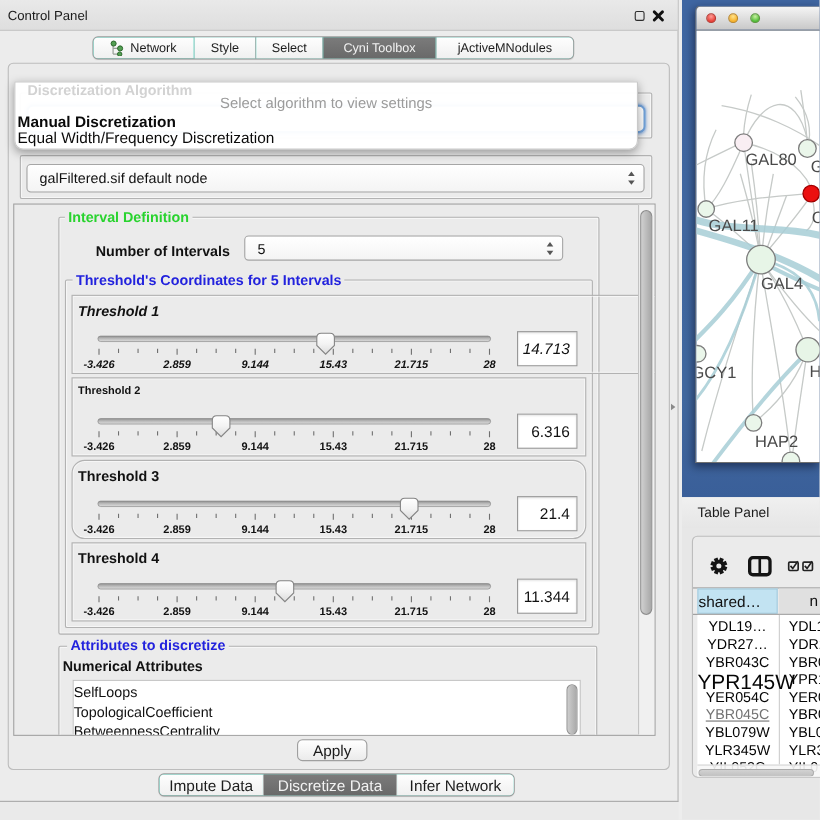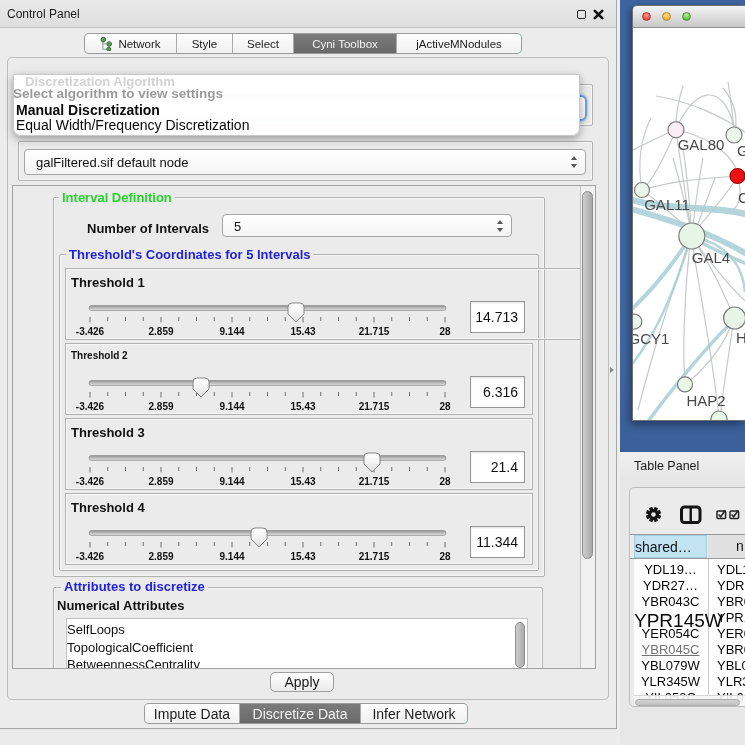--- a/index.html
+++ b/index.html
@@ -51,21 +51,21 @@
 <div class="abs" style="left:12px;top:185px;width:584px;height:484px;border:1px solid #a2a2a2;background:#ebebeb;overflow:hidden;">
 <div class="grp" style="left:40px;top:11px;width:492px;height:380px;"></div>
 <div class="gtitle" style="left:46px;top:5px;color:#28d32e;">Interval Definition</div>
 <div class="abs" style="left:74px;top:35px;font-size:13px;font-weight:bold;color:#111;">Number of Intervals</div>
 <div class="combo" style="left:209px;top:28px;width:290px;height:23px;">
         <span class="tx">5</span>
         <span class="arr"></span>
       </div>
 <div class="grp" style="left:46px;top:68px;width:480px;height:317px;"></div>
 <div class="gtitle" style="left:53px;top:62px;color:#2222dd;">Threshold's Coordinates for 5 Intervals</div>
-<div class="grp" style="left:52px;top:82px;width:548px;height:72px;border-radius:0;">
+<div class="grp" style="left:52px;top:82px;width:548px;height:72px;border-radius:0;font-style:italic;">
 <div class="abs" style="left:5px;top:6px;font-size:13px;font-weight:bold;color:#111;">Threshold 1</div>
 <svg width="468" height="44" style="position:absolute;left:0;top:28px;" viewBox="0 0 468 44">
           <defs>
             <linearGradient id="tgThreshold1" x1="0" y1="0" x2="0" y2="1">
               <stop offset="0" stop-color="#8f8f8f"></stop>
               <stop offset="0.45" stop-color="#b9b9b9"></stop>
               <stop offset="1" stop-color="#dddddd"></stop>
             </linearGradient>
             <linearGradient id="thThreshold1" x1="0" y1="0" x2="0" y2="1">
               <stop offset="0" stop-color="#ffffff"></stop>
@@ -105,21 +105,21 @@
           <text x="24.0" y="37.5" font-size="10" font-weight="bold" fill="#111" text-anchor="middle" font-family="Liberation Sans">-3.426</text>
           <text x="95.0" y="37.5" font-size="10" font-weight="bold" fill="#111" text-anchor="middle" font-family="Liberation Sans">2.859</text>
           <text x="166.0" y="37.5" font-size="10" font-weight="bold" fill="#111" text-anchor="middle" font-family="Liberation Sans">9.144</text>
           <text x="237.0" y="37.5" font-size="10" font-weight="bold" fill="#111" text-anchor="middle" font-family="Liberation Sans">15.43</text>
           <text x="308.0" y="37.5" font-size="10" font-weight="bold" fill="#111" text-anchor="middle" font-family="Liberation Sans">21.715</text>
           <text x="379.0" y="37.5" font-size="10" font-weight="bold" fill="#111" text-anchor="middle" font-family="Liberation Sans">28</text>
           <path d="M127.0,10 Q127.0,6 131.0,6 H139.0 Q143.0,6 143.0,10 V17 L135.0,25 L127.0,17 Z" fill="url(#thThreshold2)" stroke="#848484" stroke-width="1"></path>
         </svg>
 <div class="vbox" style="left:404px;top:32px;width:55px;height:32px;line-height:30px;padding-right:6px;">6.316</div>
 </div>
-<div class="grp" style="left:52px;top:232px;width:468px;height:72px;border-radius:0;">
+<div class="grp" style="left:52px;top:232px;width:468px;height:72px;border-radius:12px;">
 <div class="abs" style="left:5px;top:6px;font-size:13px;font-weight:bold;color:#111;">Threshold 3</div>
 <svg width="468" height="44" style="position:absolute;left:0;top:28px;" viewBox="0 0 468 44">
           <defs>
             <linearGradient id="tgThreshold3" x1="0" y1="0" x2="0" y2="1">
               <stop offset="0" stop-color="#8f8f8f"></stop>
               <stop offset="0.45" stop-color="#b9b9b9"></stop>
               <stop offset="1" stop-color="#dddddd"></stop>
             </linearGradient>
             <linearGradient id="thThreshold3" x1="0" y1="0" x2="0" y2="1">
               <stop offset="0" stop-color="#ffffff"></stop>
@@ -177,21 +177,21 @@
 <div class="abs" style="right:2px;top:5px;width:11px;height:368px;background:linear-gradient(90deg,#d0d0d0,#a8a8a8);border:1px solid #8d8d8d;border-radius:5.5px;"></div>
 </div>
 <div class="abs" style="left:270px;top:672px;width:64px;height:20px;background:linear-gradient(#ffffff,#ebebeb);border:1px solid #9f9f9f;border-radius:5px;font-size:14px;color:#1a1a1a;text-align:center;line-height:18px;">Apply</div>
 <div class="seg" style="left:145px;top:704px;height:19px;font-size:14px;">
 <div class="s" style="width:95px;">Impute Data</div>
 <div class="s sel" style="width:121px;">Discretize Data</div>
 <div class="s" style="width:106px;">Infer Network</div>
 </div>
 <div class="abs" style="left:13px;top:74px;width:567px;height:62px;background:rgba(255,255,255,.97);border:1px solid #c9c9c9;border-radius:1px 1px 8px 8px;box-shadow:0 3px 9px rgba(0,0,0,.35);"></div>
 <div class="abs" style="left:25px;top:74px;font-size:13px;font-weight:bold;color:#d2d2d2;">Discretization Algorithm</div>
-<div class="abs" style="left:13px;top:86px;width:567px;font-size:13.5px;color:#9b9b9b;font-weight:bold;">Select algorithm to view settings</div>
+<div class="abs" style="left:13px;top:86px;width:567px;text-align:center;font-size:13.5px;color:#9b9b9b;">Select algorithm to view settings</div>
 <div class="abs" style="left:16px;top:102px;font-size:14px;font-weight:bold;color:#0a0a0a;">Manual Discretization</div>
 <div class="abs" style="left:16px;top:117px;font-size:14px;color:#0a0a0a;">Equal Width/Frequency Discretization</div>
 <div class="abs" style="left:610px;top:367px;width:0;height:0;border-top:3px solid transparent;border-bottom:3px solid transparent;border-left:4px solid #8a8a8a;"></div>
 </div>
 <div class="abs" style="left:617px;top:0;width:3px;height:745px;background:#ededed;"></div>
 <div class="abs" style="left:620px;top:0;width:125px;height:452px;background:linear-gradient(180deg,#3f66a2 0%,#41689f 80%,#3a5f99 100%);"></div>
 <div class="abs" style="left:632px;top:5px;width:113px;height:416px;border:1px solid #707070;border-right:none;border-radius:5px 0 0 0;box-shadow:-2px 3px 8px rgba(0,0,20,.45);overflow:hidden;">
 <div class="abs" style="left:0;top:0;width:113px;height:22px;background:linear-gradient(#f5f5f5,#c8c8c8);border-bottom:1px solid #8e8e8e;"></div>
 <div class="abs" style="left:9.2px;top:5.5px;width:9px;height:9px;border-radius:50%;background:radial-gradient(circle at 50% 30%, #ff9d96 0%, #e8423a 70%);border:1px solid #b13b34;"></div>
 <div class="abs" style="left:29.2px;top:5.5px;width:9px;height:9px;border-radius:50%;background:radial-gradient(circle at 50% 30%, #ffe28a 0%, #f6b22e 70%);border:1px solid #b8872f;"></div>

